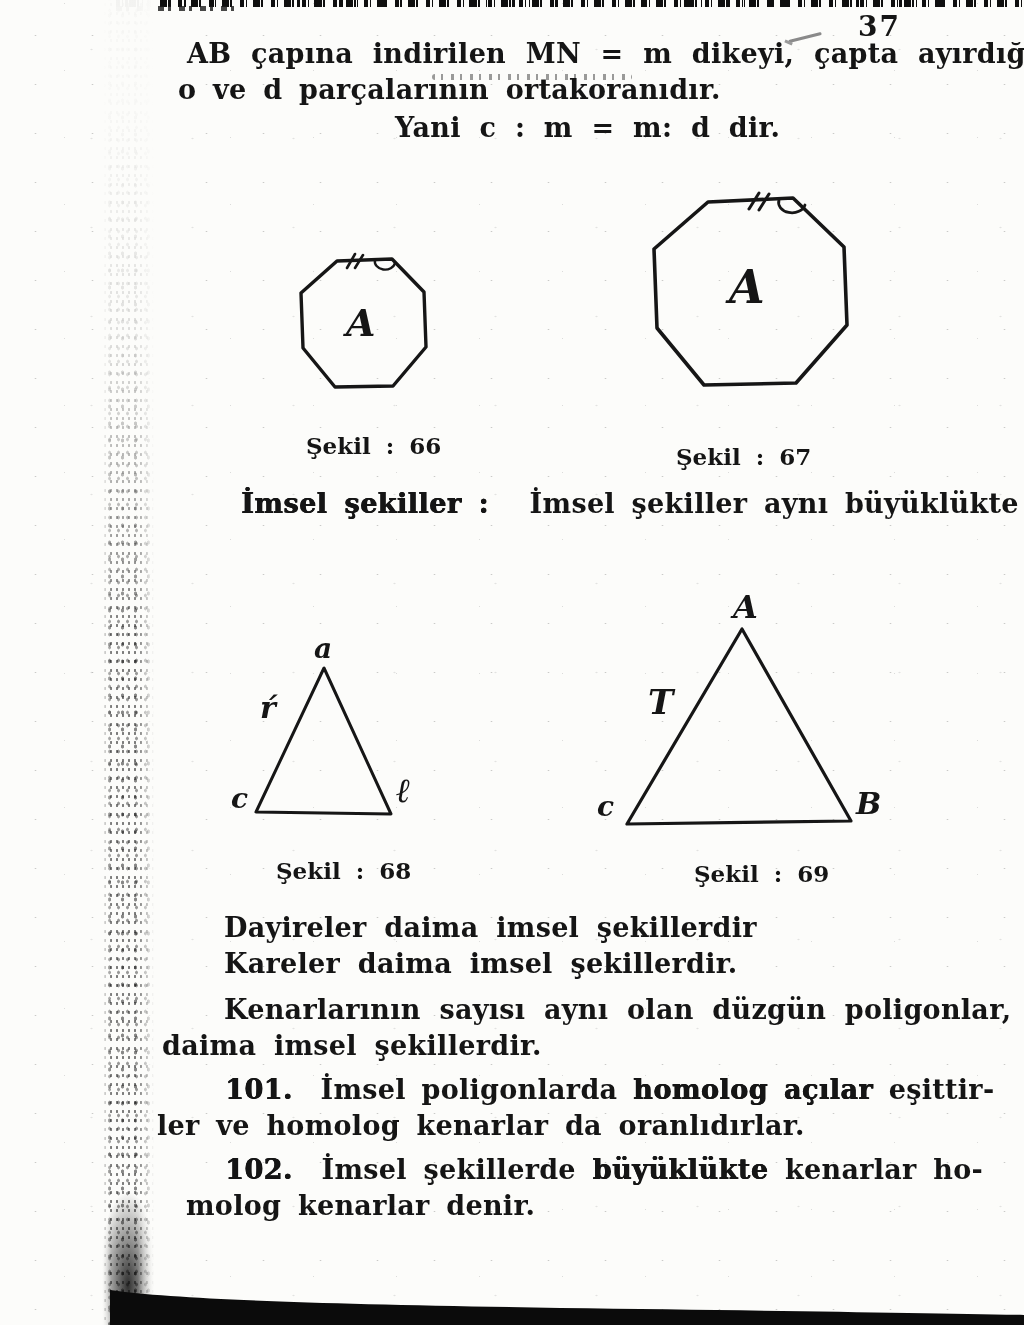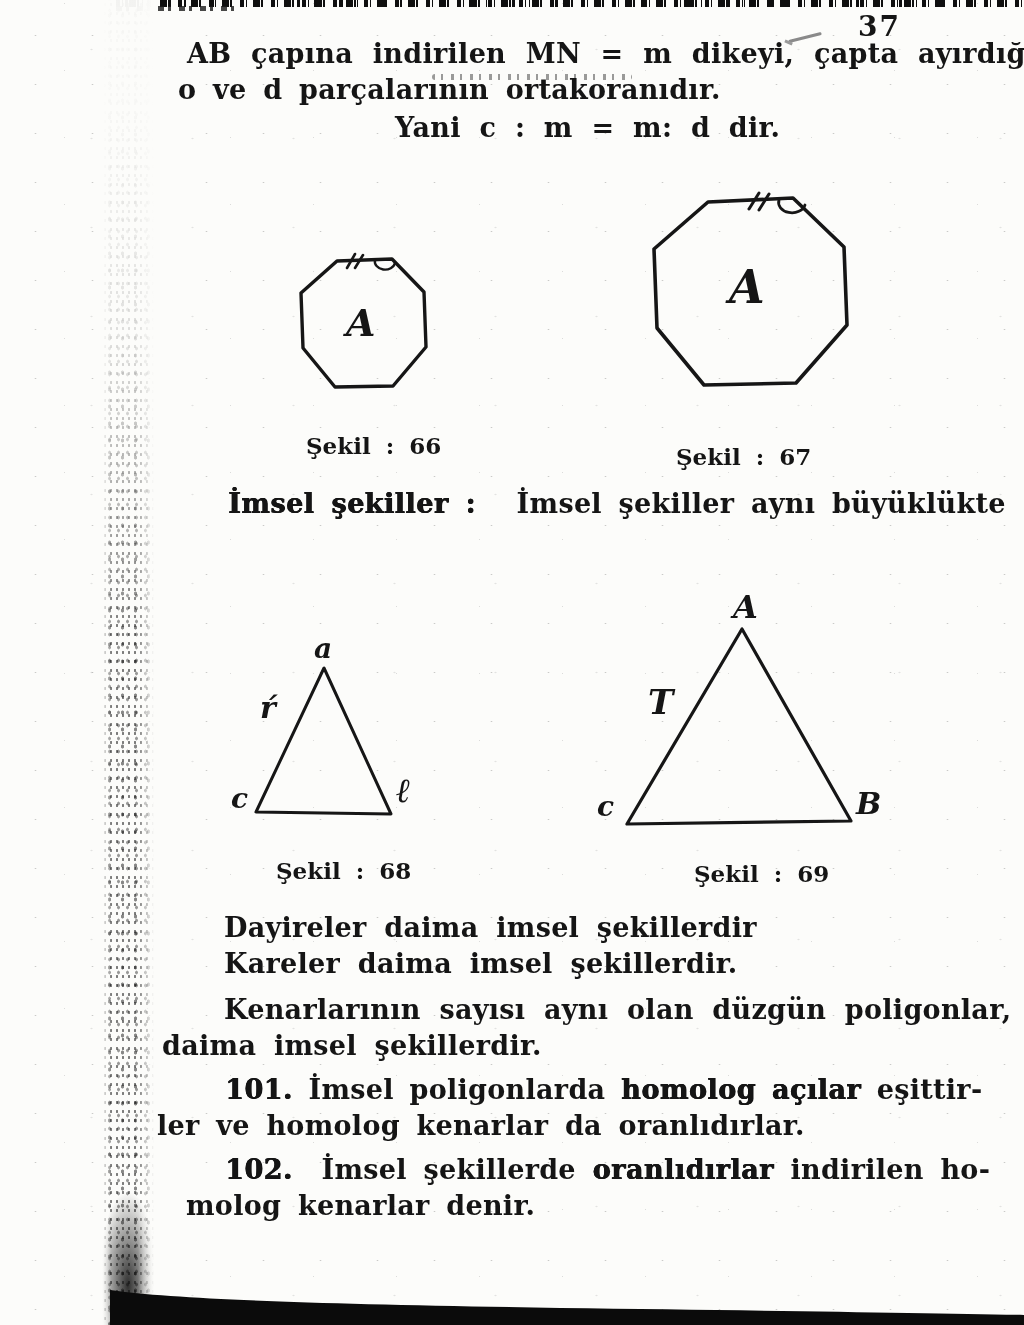--- a/index.html
+++ b/index.html
@@ -82,21 +82,21 @@
 
   <svg style="left:646px;top:192px;" width="210" height="200" viewBox="0 0 210 200">
     <polygon class="ink" stroke-width="3.6" points="62,10 147,6 198,55 201,133 150,191 58,193 11,136 8,57"></polygon>
     <line class="ink" stroke-width="3" x1="103" y1="17" x2="113" y2="1"></line>
     <line class="ink" stroke-width="3" x1="113" y1="18" x2="123" y2="2"></line>
     <path class="ink" stroke-width="2.8" d="M 133 8 a 13 10 0 0 0 26 5"></path>
   </svg>
   <div class="figlabel" style="left:729px;top:260px;font-size:46px;">A</div>
   <div class="caption" style="left:676px;top:443px;text-align:center;">Şekil : 67</div>
 
-  <div class="line" style="left:228px;top:488px;word-spacing:7px;">
+  <div class="line" style="left:241px;top:488px;word-spacing:7px;">
     <span class="b">İmsel şekiller :</span>
     <span style="margin-left:24px;">İmsel şekiller aynı büyüklükte</span>
   </div>
 
   <svg style="left:248px;top:658px;" width="152" height="162" viewBox="0 0 152 162">
     <polygon class="ink" stroke-width="3" points="76,10 8,154 143,156"></polygon>
   </svg>
   <div class="figlabel" style="left:314px;top:632px;font-size:28px;">a</div>
   <div class="figlabel" style="left:260px;top:690px;font-size:30px;">ŕ</div>
   <div class="figlabel" style="left:231px;top:782px;font-size:28px;">c</div>
@@ -111,31 +111,31 @@
   <div class="figlabel" style="left:597px;top:790px;font-size:28px;">c</div>
   <div class="figlabel" style="left:856px;top:786px;font-size:30px;">B</div>
   <div class="caption" style="left:694px;top:860px;">Şekil : 69</div>
 
   <div class="line" style="left:224px;top:912px;word-spacing:8px;">Dayireler daima imsel şekillerdir</div>
   <div class="line" style="left:224px;top:948px;word-spacing:8px;text-align:center;">Kareler daima imsel şekillerdir.</div>
   <div class="line" style="left:224px;top:994px;word-spacing:9px;">Kenarlarının sayısı aynı olan düzgün poligonlar,</div>
   <div class="line" style="left:162px;top:1030px;word-spacing:8px;">daima imsel şekillerdir.</div>
 
   <div class="line" style="left:225px;top:1074px;word-spacing:6px;">
-    <span class="b" style="margin-right:0;">101.</span>
+    <span class="b" style="margin-right:12px;">101.</span>
     <span>İmsel poligonlarda </span>
     <span class="b">homolog açılar</span>
     <span> eşittir-</span>
   </div>
   <div class="line" style="left:157px;top:1110px;word-spacing:7px;text-align:center;">ler ve homolog kenarlar da oranlıdırlar.</div>
 
   <div class="line" style="left:225px;top:1154px;word-spacing:7px;">
     <span class="b" style="margin-right:12px;">102.</span>
     <span>İmsel şekillerde </span>
-    <span class="b">oranlıdırlar</span>
-    <span> indirilen ho-</span>
+    <span class="b">büyüklükte</span>
+    <span> kenarlar ho-</span>
   </div>
   <div class="line" style="left:159px;top:1190px;word-spacing:7px;margin-left:27px;">molog kenarlar denir.</div>
 
   <svg style="left:0;top:1278px;" width="1024" height="47" viewBox="0 0 1024 47">
     <path class="wedge" d="M 110 12 C 180 22, 330 26, 560 30 C 760 32.5, 930 35, 1024 37 L 1024 47 L 110 47 Z"></path>
   </svg>
 </div>
 
 </body></html>

